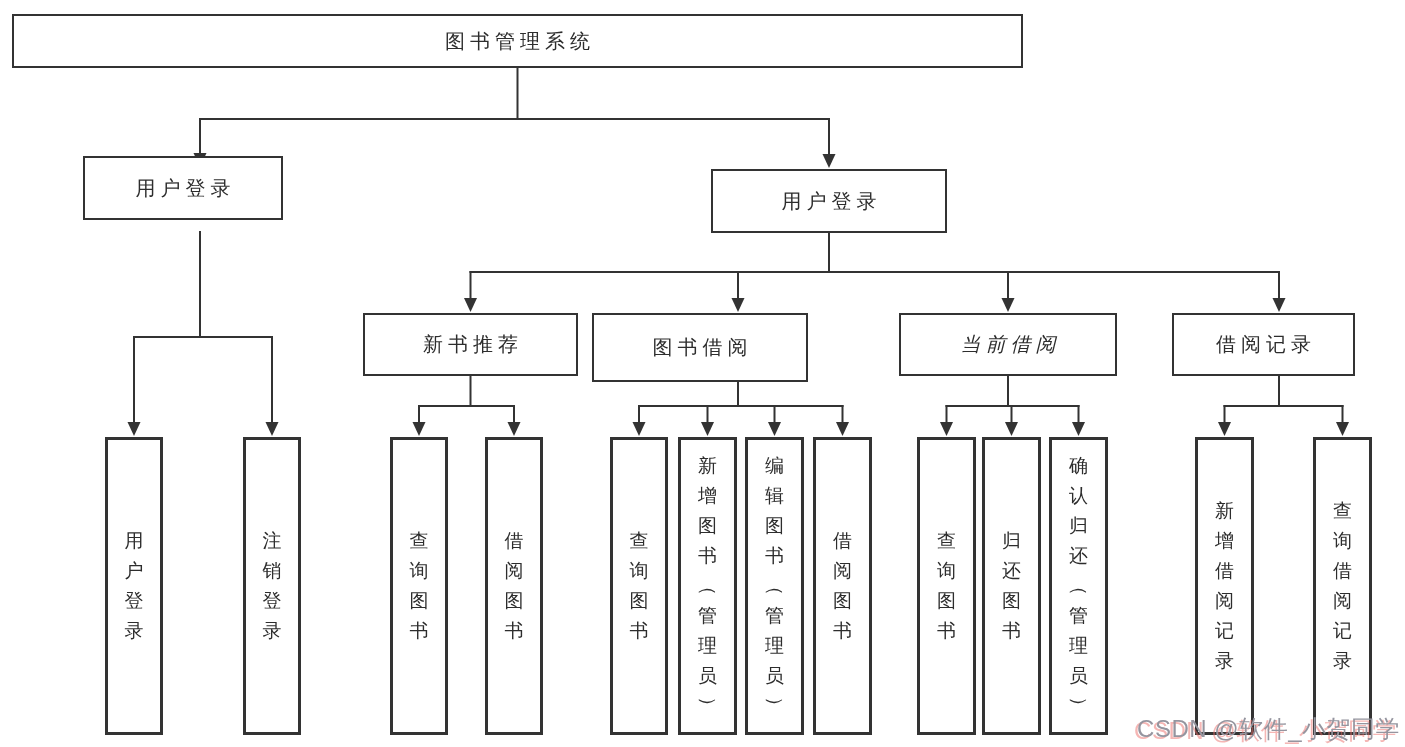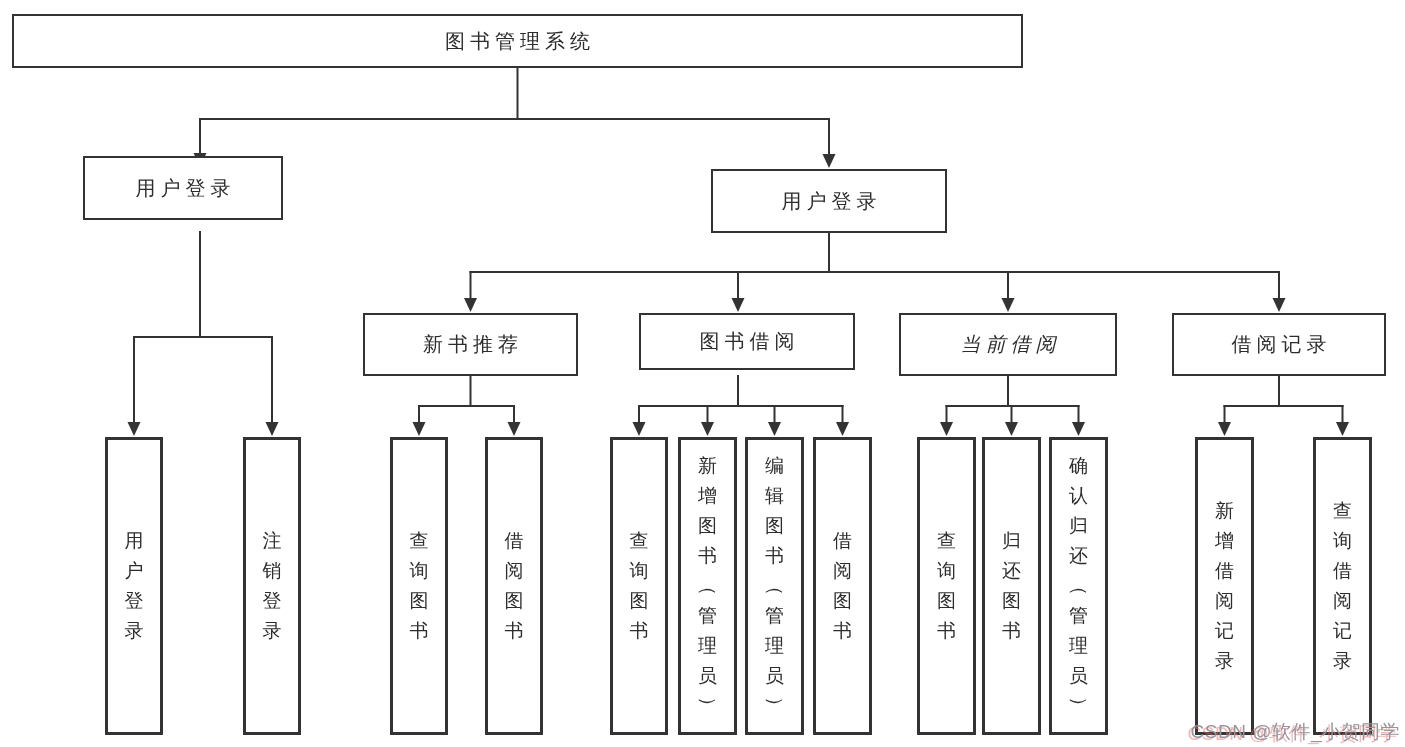--- a/index.html
+++ b/index.html
@@ -14,21 +14,21 @@
   .box.h { font-size:20px; letter-spacing:5px; text-indent:5px; white-space:nowrap; }
   .box.v { border-width:3px; }
   .box.v .vlabel { display:block; }
   .box.v .char {
     display:block; height:30px; line-height:30px; width:100%;
     text-align:center; font-size:19px; letter-spacing:0;
   }
   .box.v .char.rot { transform:rotate(90deg); }
   .watermark {
     position:absolute; right:5px; bottom:2px;
-    font-size:19px; letter-spacing:0.5px; color:#95959f;
+    font-size:24px; letter-spacing:0.5px; color:#95959f;
     text-shadow:-3px 2px 0 rgba(235,110,105,0.5);
     white-space:nowrap;
   }
 </style>
 </head>
 <body>
 
 <div class="stage">
   <svg id="connectors" width="1405" height="747" viewBox="0 0 1405 747">
       <line x1="517.5" y1="68" x2="517.5" y2="119" stroke="#333333" stroke-width="2" stroke-linecap="square"></line>
@@ -90,27 +90,27 @@
       </div>
       <div class="box h" style="left: 83px; top: 156px; width: 200px; height: 64px; font-family: Liberation Mono, monospace;">
         <span>用户登录</span>
       </div>
       <div class="box h" style="left: 711px; top: 169px; width: 236px; height: 64px;">
         <span>用户登录</span>
       </div>
       <div class="box h" style="left: 363px; top: 313px; width: 215px; height: 63px; text-align: center;">
         <span>新书推荐</span>
       </div>
-      <div class="box h" style="left: 639px; top: 313px; width: 216px; height: 57px;">
+      <div class="box h" style="left: 592px; top: 313px; width: 216px; height: 69px;">
         <span>图书借阅</span>
       </div>
       <div class="box h" style="left: 899px; top: 313px; width: 218px; height: 63px; font-style: italic;">
         <span>当前借阅</span>
       </div>
-      <div class="box h" style="left: 1172px; top: 313px; width: 214px; height: 63px;">
+      <div class="box h" style="left: 1172px; top: 313px; width: 183px; height: 63px;">
         <span>借阅记录</span>
       </div>
       <div class="box v" style="left: 105px; top: 437px; width: 58px; height: 298px;">
         <span class="vlabel">
           <span class="char">用</span>
           <span class="char">户</span>
           <span class="char">登</span>
           <span class="char">录</span>
         </span>
       </div>

